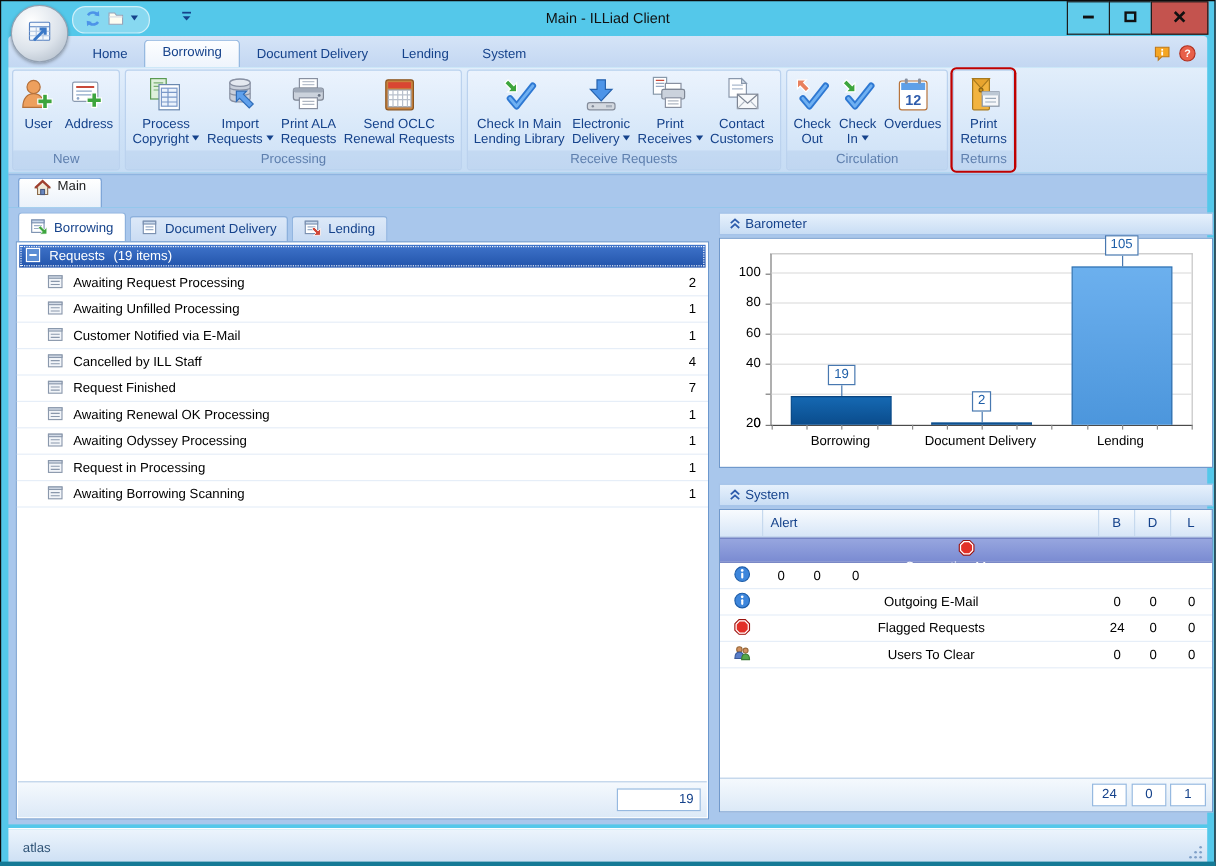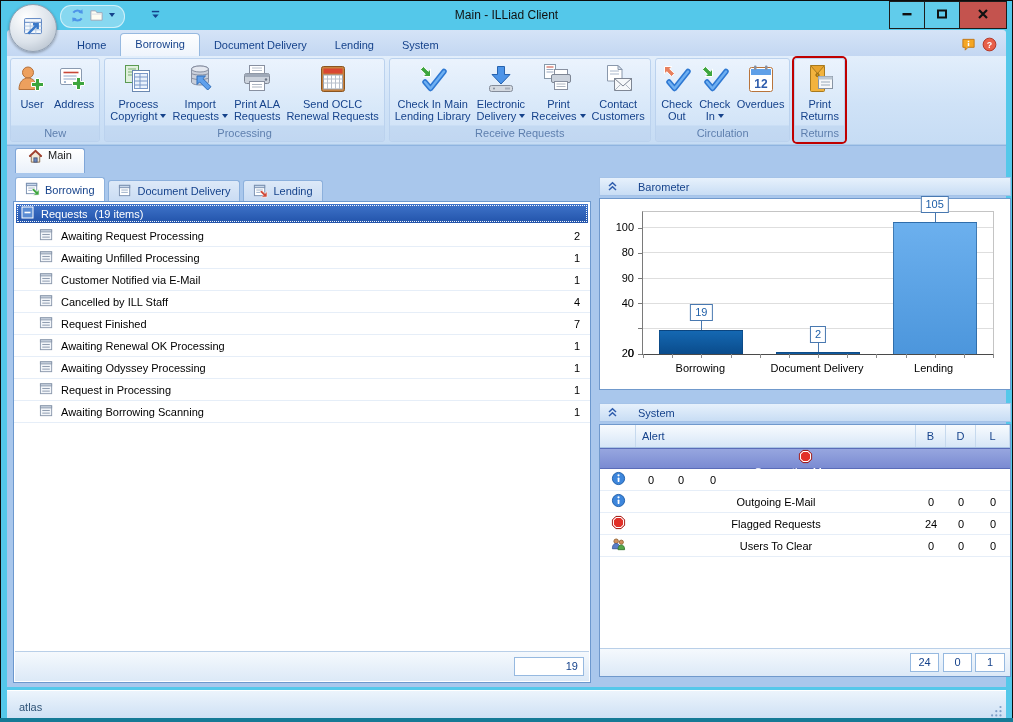--- a/index.html
+++ b/index.html
@@ -67,21 +67,21 @@
   .lrow{height:21px;display:flex;align-items:center;gap:7px;padding:0 10px 0 25px;border-bottom:1px solid #e6eef8;cursor:default;}
   .lrow .lbl{flex:1;color:#000;}
   .lrow .cnt{color:#000;}
   .lp-footer{position:absolute;bottom:1px;left:1px;right:1px;height:29px;
     background:linear-gradient(#f5f9fd,#dcε9f7,#dce9f7);background:linear-gradient(#f5f9fd,#dce9f7);
     border-top:1px solid #b9cfe8;display:flex;align-items:center;justify-content:flex-end;padding-right:5px;}
   .lp-footer .box{width:58px;height:17px;line-height:17px;background:#fff;border:1px solid #96b9e0;text-align:right;padding:0 5px;color:#15428b;}
   
   .rp{position:absolute;left:592px;top:4px;width:412px;height:506px;}
   .phead{height:19px;background:linear-gradient(#e7f1fc,#c8ddf4);border:1px solid #a5c3e8;box-sizing:border-box;
-    display:flex;align-items:center;gap:19px;padding:0 6px;color:#15428b;}
+    display:flex;align-items:center;gap:2px;padding:0 6px;color:#15428b;}
   .chartbox{margin-top:2px;height:192px;background:#fff;border:1px solid #7099cc;position:relative;box-sizing:border-box;}
   .plot{position:absolute;left:42px;top:12px;right:16px;bottom:34px;border:1px solid #c4c4c4;border-left:1px solid #7a7a7a;border-bottom:1px solid #4a4a4a;}
   .gline{position:absolute;left:0;right:0;height:1px;background:#dedede;}
   .ylab{position:absolute;left:0;width:34px;text-align:right;color:#000;height:12px;line-height:12px;}
   .ytick{position:absolute;left:-5px;width:4px;height:1px;background:#7a7a7a;}
   .xtick{position:absolute;height:4px;width:1px;background:#8a8a8a;}
   .bar{position:absolute;bottom:0;box-sizing:border-box;border:1px solid rgba(10,60,110,.45);border-bottom:none;}
   .vline{position:absolute;width:1px;background:#4878b0;}
   .vbox{position:absolute;transform:translateX(-50%);border:1px solid #4878b0;background:#fff;color:#1f5fa8;
     padding:0 4px;height:15px;line-height:15px;white-space:nowrap;}
@@ -551,21 +551,21 @@
           <div class="bar" style="left: 133px; width: 84px; height: 2.51327px; background: linear-gradient(rgb(21, 104, 178), rgb(10, 76, 140));"></div>
           <div class="vline" style="left: 175px; bottom: 2.51327px; height: 9px;"></div>
           <div class="vbox" style="left: 175px; bottom: 11.5133px;">2</div>
           <div class="bar" style="left: 249.667px; width: 84px; height: 131.947px; background: linear-gradient(rgb(108, 176, 238), rgb(76, 150, 220));"></div>
           <div class="vline" style="left: 291.667px; bottom: 131.947px; height: 9px;"></div>
           <div class="vbox" style="left: 291.667px; bottom: 140.947px;">105</div>
         </div>
     <div class="ylab" style="top: 148px;">0</div>
         <div class="ylab" style="top: 122.867px; margin-top: 25px;">20</div>
         <div class="ylab" style="top: 97.7345px;">40</div>
-        <div class="ylab" style="top: 72.6018px;">90</div>
+        <div class="ylab" style="top: 72.6018px;">60</div>
         <div class="ylab" style="top: 47.469px;">80</div>
         <div class="ylab" style="top: 22.3363px;">100</div>
         <div class="xlab" style="left: 100.333px; top: 163px;">Borrowing</div>
         <div class="xlab" style="left: 217px; top: 163px;">Document Delivery</div>
         <div class="xlab" style="left: 333.667px; top: 163px;">Lending</div>
       </div>
     <div class="sysgap"></div>
     <div class="phead">
       <span><svg width="13" height="13" viewBox="0 0 13 13" xmlns="http://www.w3.org/2000/svg">
             <path d="M3 7 L6.5 3.8 L10 7 M3 11 L6.5 7.8 L10 11" fill="none" stroke="#2E5CAC" stroke-width="1.5"></path>

